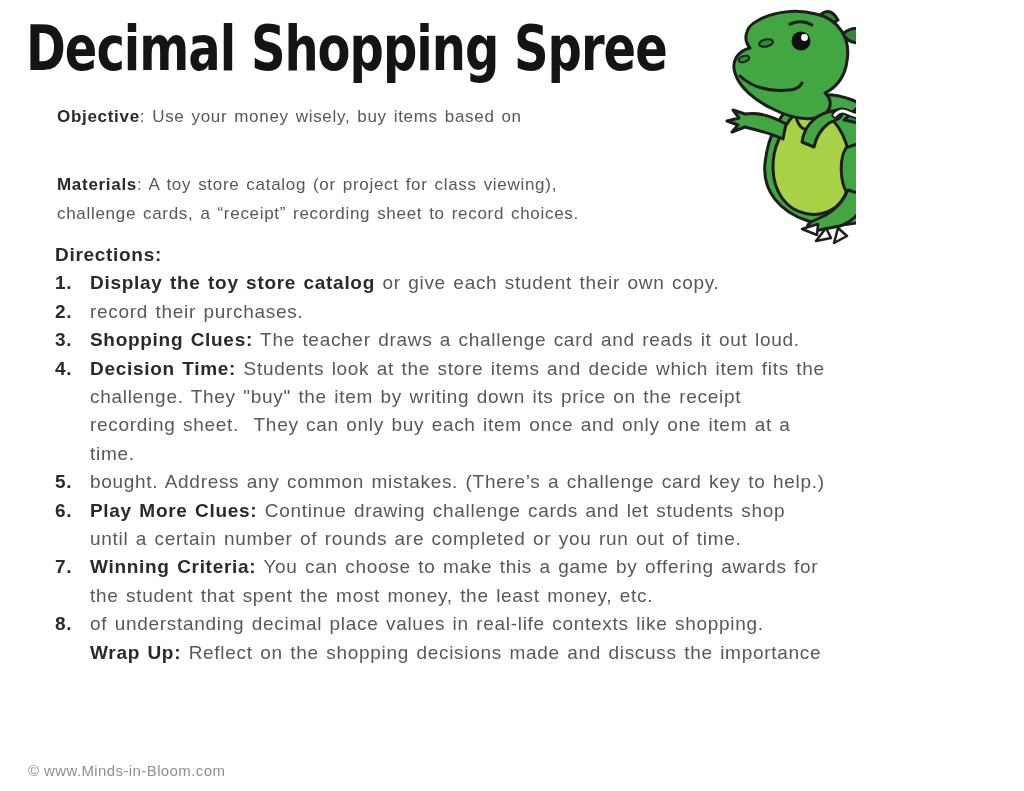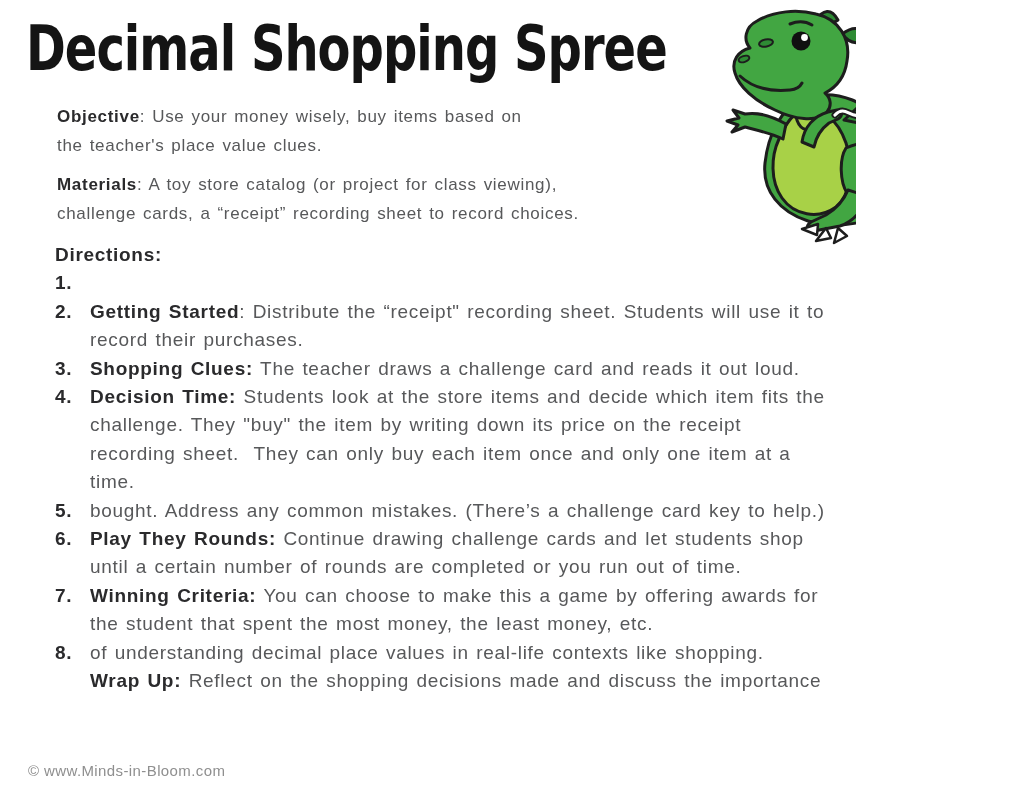--- a/index.html
+++ b/index.html
@@ -100,39 +100,40 @@
           <circle class="f-white" cx="226" cy="100" r="7"></circle>
           <path class="f-none" stroke-width="2" d="M222,100 a4,4 0 1 1 8,0"></path>
           <text x="270" y="108" text-anchor="middle" font-size="20.5" font-weight="bold" fill="#161616" stroke="none" style="font-family:'DejaVu Sans',sans-serif;letter-spacing:-0.5px;">$28.75</text>
         </g>
       </g>
     </svg>
   </div>
 
   <p class="para" id="objective">
     <span class="line"><b>Objective</b><span>: Use your money wisely, buy items based on</span></span>
-    <span class="line">the teacher's place value clues.</span>
   </p>
 
   <p class="para" id="materials">
     <span class="line"><b>Materials</b><span>: A toy store catalog (or project for class viewing),</span></span>
     <span class="line">challenge cards, a “receipt” recording sheet to record choices.</span>
   </p>
 
   <div class="directions">
     <div class="dir-heading">Directions:</div>
 
     <div class="item">
       <span class="num">1.</span>
+      <div class="itext">
+        <div class="line"><b>Display the toy store catalog</b><span> or give each student their own copy.</span></div>
+      </div>
     </div>
 
     <div class="item">
       <span class="num">2.</span>
       <div class="itext">
-        <div class="line"><b>Getting Started</b><span>: Distribute the “receipt" recording sheet. Students will use it to</span></div>
         <div class="line">record their purchases.</div>
       </div>
     </div>
 
     <div class="item">
       <span class="num">3.</span>
       <div class="itext">
         <div class="line"><b>Shopping Clues:</b><span> The teacher draws a challenge card and reads it out loud.</span></div>
       </div>
     </div>
@@ -150,21 +151,21 @@
     <div class="item">
       <span class="num">5.</span>
       <div class="itext">
         <div class="line">bought. Address any common mistakes. (There’s a challenge card key to help.)</div>
       </div>
     </div>
 
     <div class="item">
       <span class="num">6.</span>
       <div class="itext">
-        <div class="line"><b>Play They Rounds:</b><span> Continue drawing challenge cards and let students shop</span></div>
+        <div class="line"><b>Play More Clues:</b><span> Continue drawing challenge cards and let students shop</span></div>
         <div class="line">until a certain number of rounds are completed or you run out of time.</div>
       </div>
     </div>
 
     <div class="item">
       <span class="num">7.</span>
       <div class="itext">
         <div class="line"><b>Winning Criteria:</b><span> You can choose to make this a game by offering awards for</span></div>
         <div class="line">the student that spent the most money, the least money, etc.</div>
       </div>

